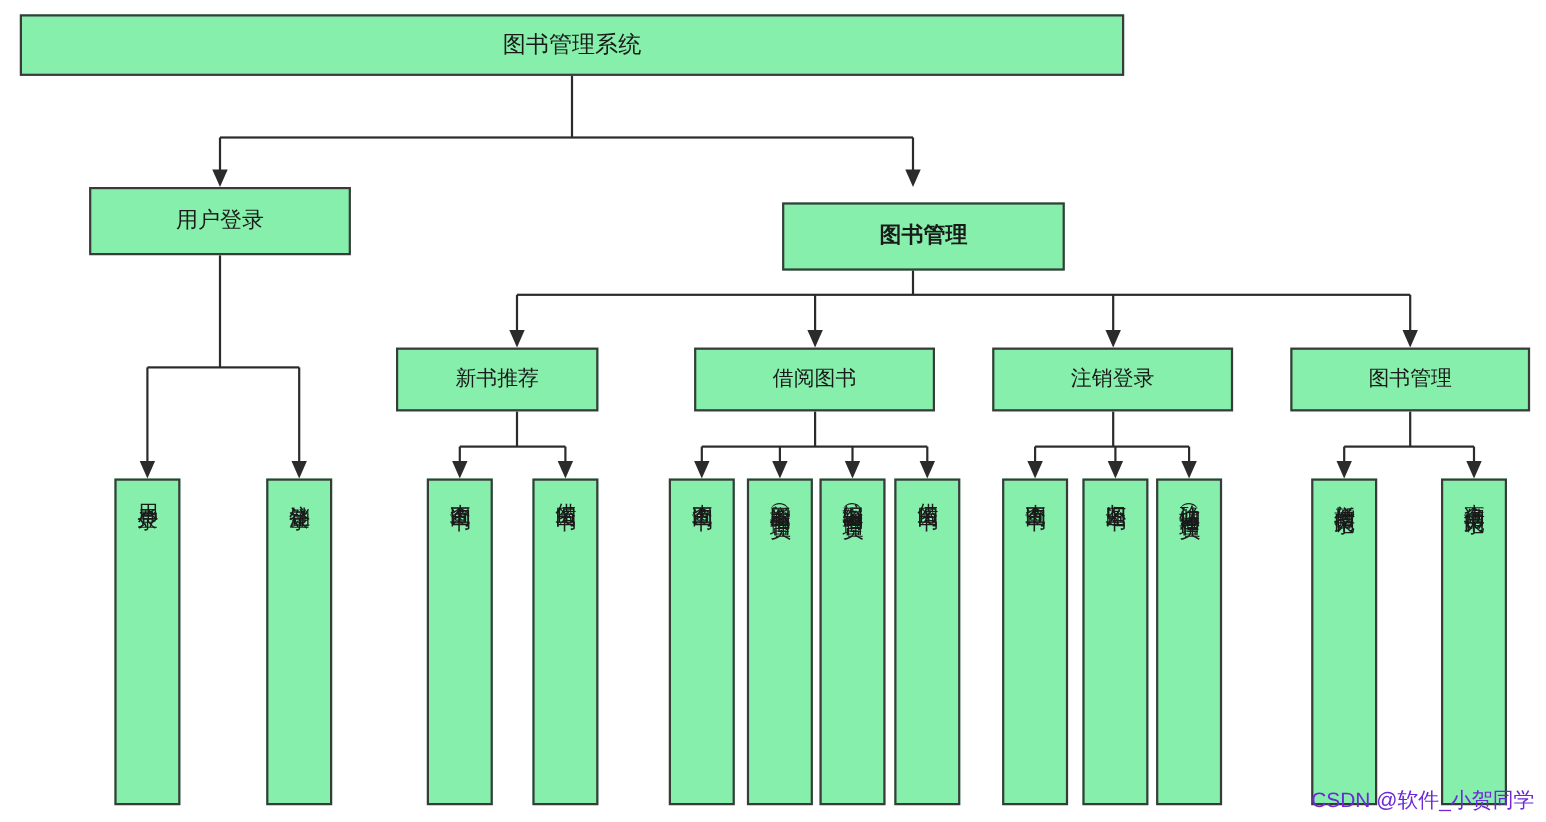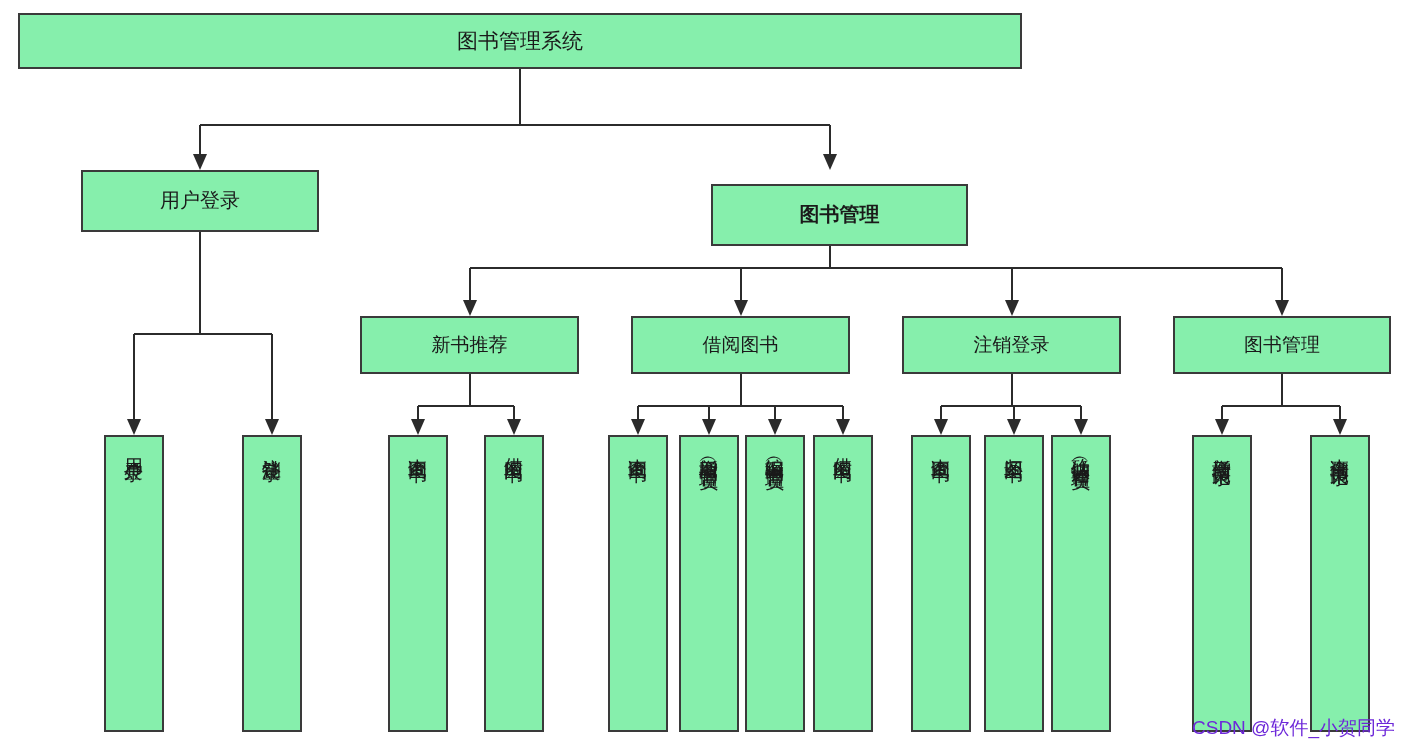--- a/index.html
+++ b/index.html
@@ -138,21 +138,21 @@
   <div id="node-layer">
       <div class="node root" style="left: 18px; top: 13px; width: 1004px; height: 56px;">
         <span>图书管理系统</span>
       </div>
       <div class="node lvl2" style="left: 81px; top: 170px; width: 238px; height: 62px;">
         <span>用户登录</span>
       </div>
       <div class="node lvl2" style="left: 711px; top: 184px; width: 257px; height: 62px; font-weight: bold;">
         <span>图书管理</span>
       </div>
-      <div class="node lvl3" style="left: 360px; top: 316px; width: 219px; height: 58px;">
+      <div class="node lvl3" style="left: 360px; top: 316px; width: 184px; height: 58px;">
         <span>新书推荐</span>
       </div>
       <div class="node lvl3" style="left: 631px; top: 316px; width: 219px; height: 58px;">
         <span>借阅图书</span>
       </div>
       <div class="node lvl3" style="left: 902px; top: 316px; width: 219px; height: 58px;">
         <span>注销登录</span>
       </div>
       <div class="node lvl3" style="left: 1173px; top: 316px; width: 218px; height: 58px;">
         <span>图书管理</span>

